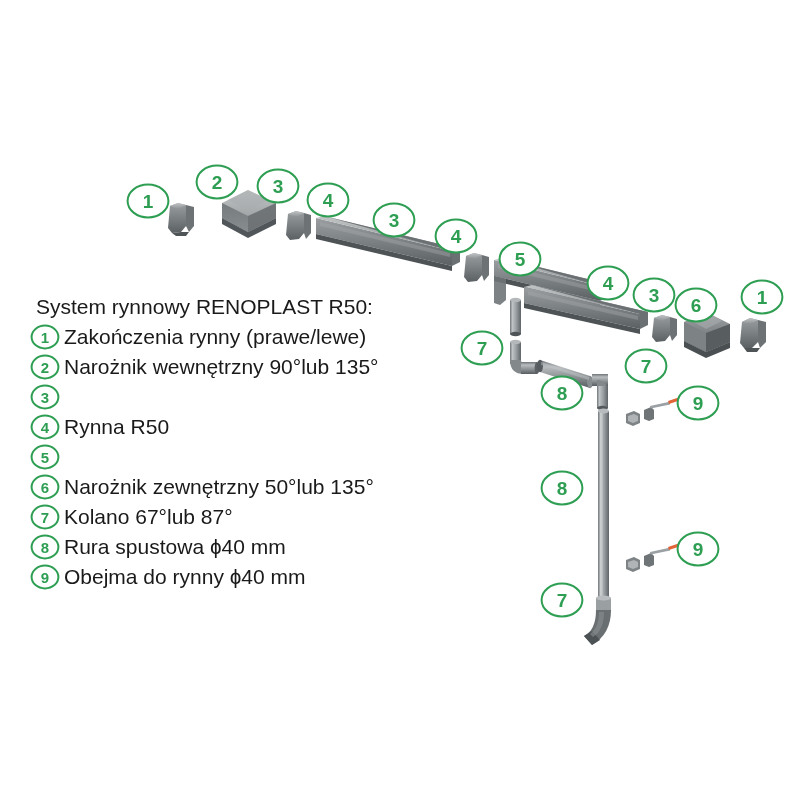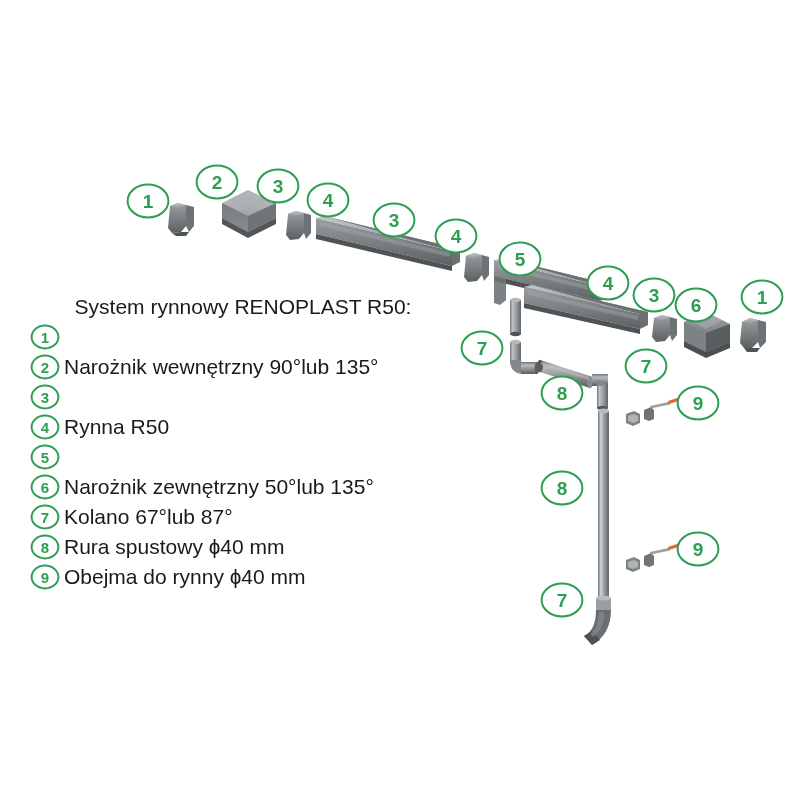--- a/index.html
+++ b/index.html
@@ -28,21 +28,20 @@
     top: 292px;
     width: 420px;
   }
   .legend-title {
     font-family: "Liberation Sans", sans-serif;
     font-size: 21px;
     color: #1a1a1a;
     line-height: 30px;
     white-space: nowrap;
     margin-left: 6px;
-    text-align: center;
   }
   .legend-row {
     display: flex;
     align-items: center;
     height: 30px;
   }
   .legend-badge {
     flex: 0 0 auto;
     width: 30px;
     height: 26px;
@@ -357,20 +356,21 @@
   <div class="legend-block">
     <div class="legend-title">System rynnowy RENOPLAST R50:</div>
     <div id="legend-rows">
         <div class="legend-row">
           <div class="legend-badge">
             <svg width="30" height="26" viewBox="0 0 30 26">
               <ellipse cx="15" cy="13" rx="13.4" ry="11.4" fill="#ffffff" stroke="#2e9e53" stroke-width="2"></ellipse>
               <text x="15" y="13" text-anchor="middle" dominant-baseline="central" font-family="Liberation Sans, sans-serif" font-size="15" font-weight="bold" fill="#2e9e53">1</text>
             </svg>
           </div>
+          <div class="legend-label">Zakończenia rynny (prawe/lewe)</div>
         </div>
         <div class="legend-row">
           <div class="legend-badge">
             <svg width="30" height="26" viewBox="0 0 30 26">
               <ellipse cx="15" cy="13" rx="13.4" ry="11.4" fill="#ffffff" stroke="#2e9e53" stroke-width="2"></ellipse>
               <text x="15" y="13" text-anchor="middle" dominant-baseline="central" font-family="Liberation Sans, sans-serif" font-size="15" font-weight="bold" fill="#2e9e53">2</text>
             </svg>
           </div>
           <div class="legend-label">Narożnik wewnętrzny 90°lub 135°</div>
         </div>
@@ -417,21 +417,21 @@
           </div>
           <div class="legend-label">Kolano 67°lub 87°</div>
         </div>
         <div class="legend-row">
           <div class="legend-badge">
             <svg width="30" height="26" viewBox="0 0 30 26">
               <ellipse cx="15" cy="13" rx="13.4" ry="11.4" fill="#ffffff" stroke="#2e9e53" stroke-width="2"></ellipse>
               <text x="15" y="13" text-anchor="middle" dominant-baseline="central" font-family="Liberation Sans, sans-serif" font-size="15" font-weight="bold" fill="#2e9e53">8</text>
             </svg>
           </div>
-          <div class="legend-label">Rura spustowy ɸ40 mm</div>
+          <div class="legend-label">Rura spustowa ɸ40 mm</div>
         </div>
         <div class="legend-row">
           <div class="legend-badge">
             <svg width="30" height="26" viewBox="0 0 30 26">
               <ellipse cx="15" cy="13" rx="13.4" ry="11.4" fill="#ffffff" stroke="#2e9e53" stroke-width="2"></ellipse>
               <text x="15" y="13" text-anchor="middle" dominant-baseline="central" font-family="Liberation Sans, sans-serif" font-size="15" font-weight="bold" fill="#2e9e53">9</text>
             </svg>
           </div>
           <div class="legend-label">Obejma do rynny ɸ40 mm</div>
         </div>

